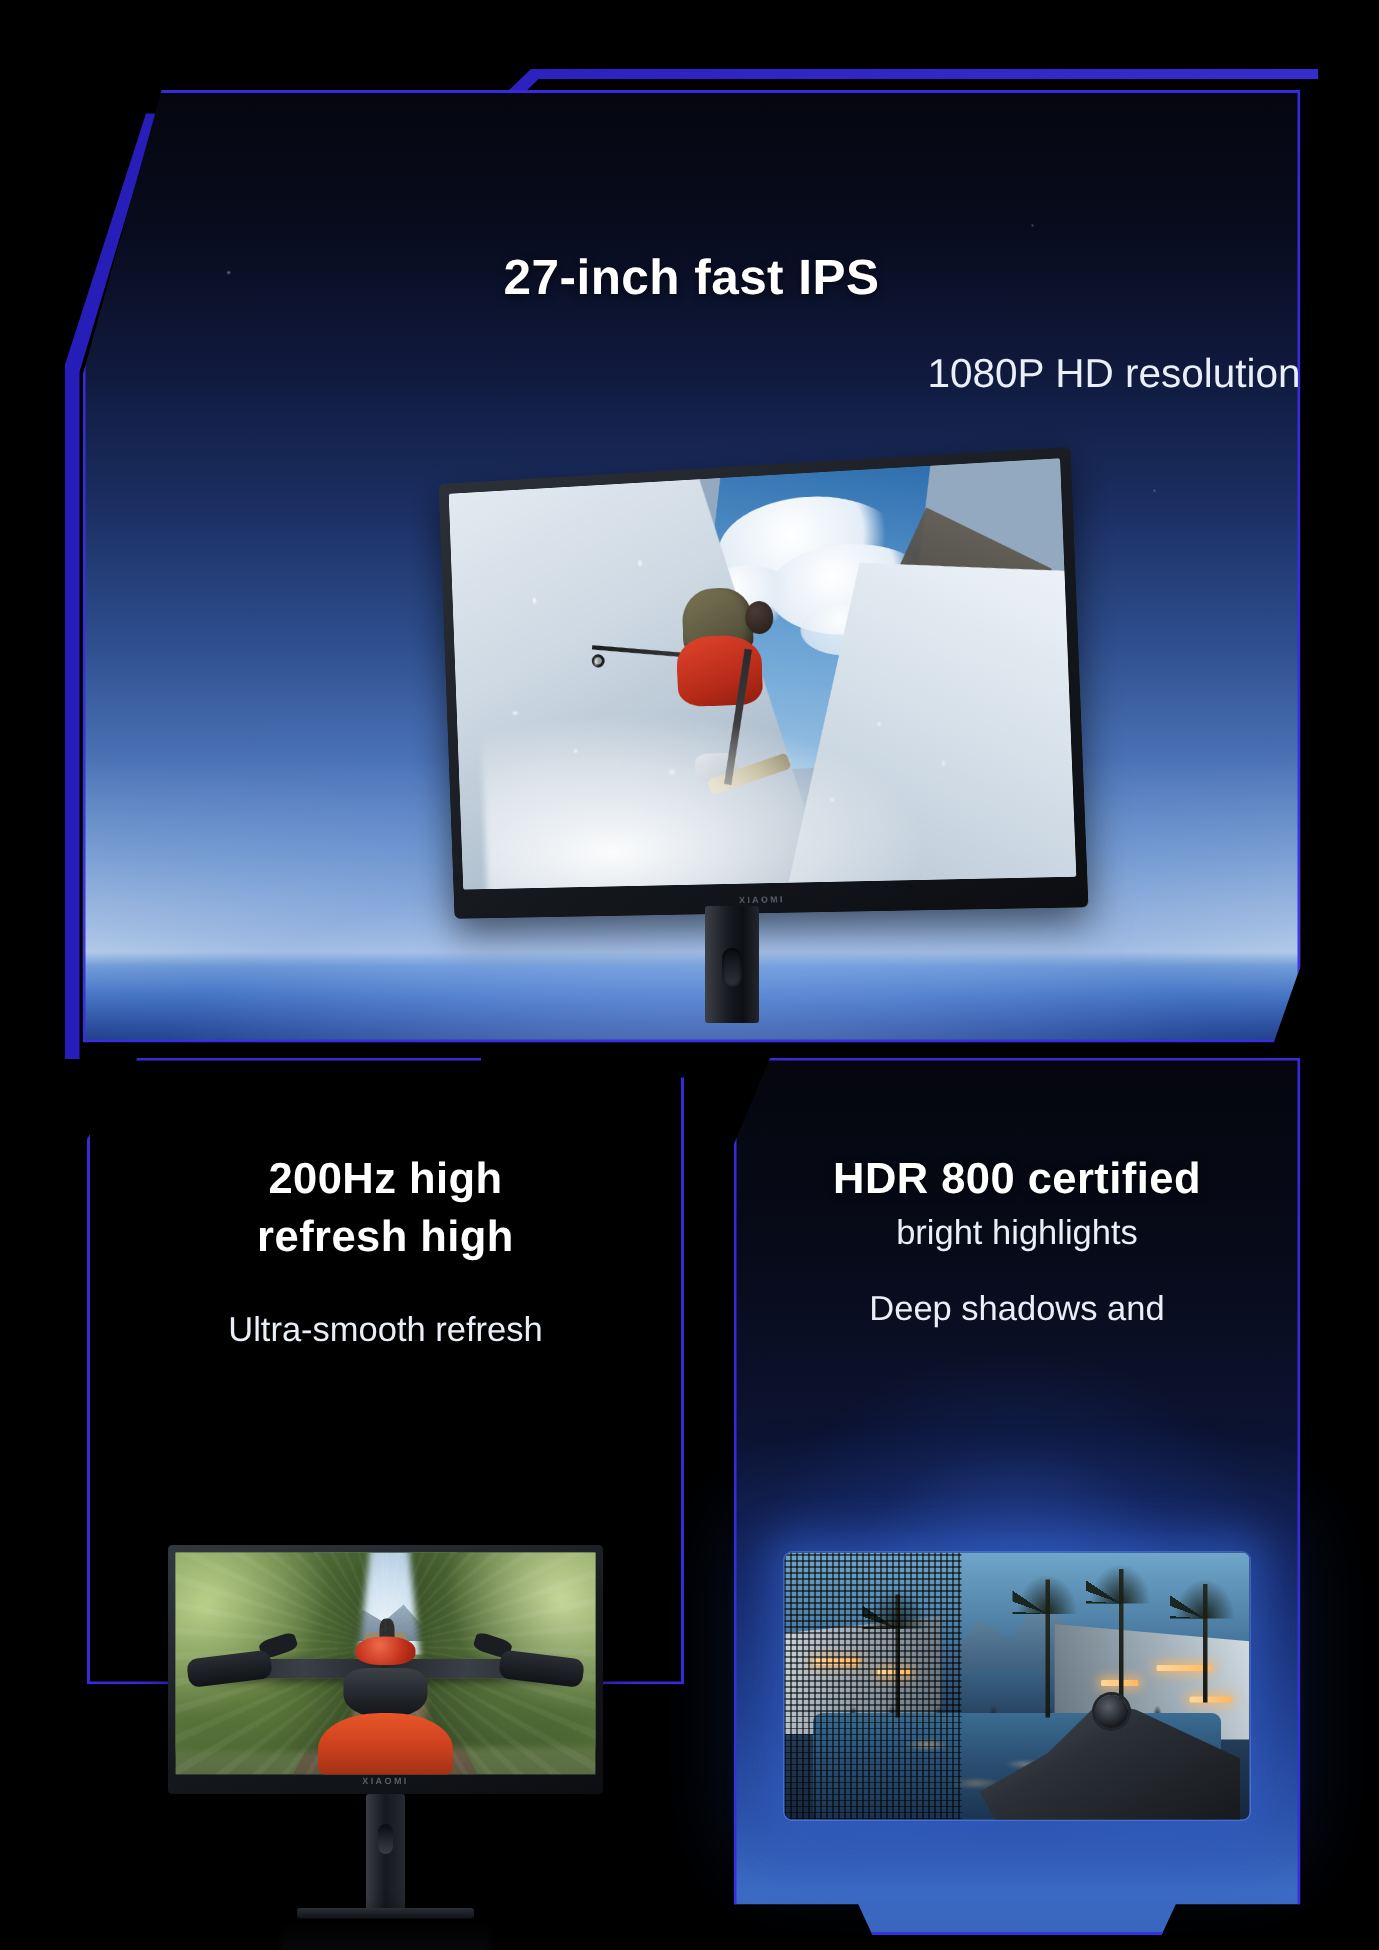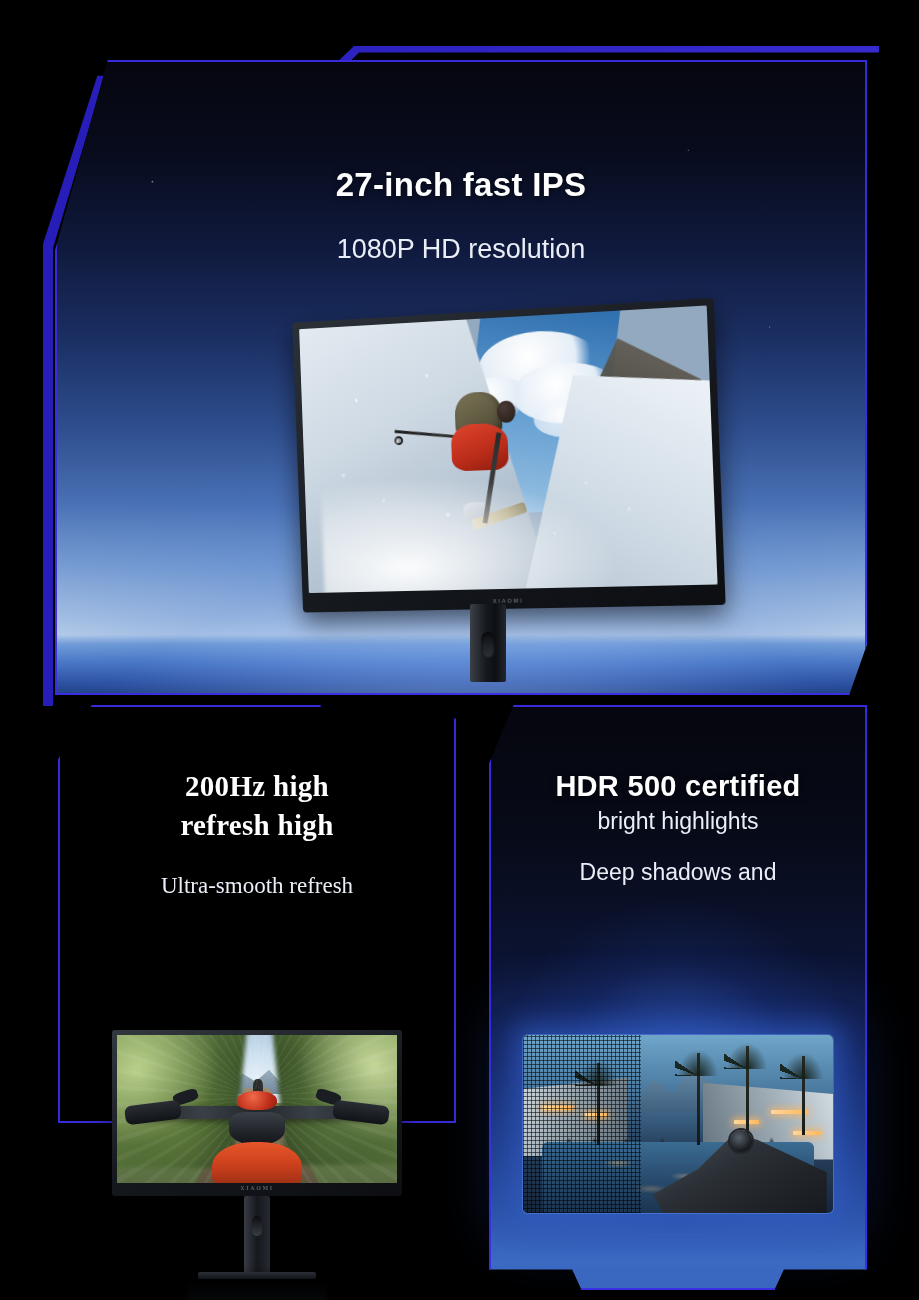--- a/index.html
+++ b/index.html
@@ -54,21 +54,21 @@
 
   .head-block{ position:absolute; left:0; right:0; text-align:center; }
   .h-title{
     font-weight:bold; color:#fff; letter-spacing:.3px;
     text-shadow:0 1px 6px rgba(0,0,0,.6);
   }
   .h-sub{ color:#e9eef7; font-weight:300; }
 
   .panel-top .head-block{ top:68px;margin-top:38px; }
   .panel-top .h-title{ font-size:33px; }
-  .panel-top .h-sub{ font-size:27px; margin-top:30px; }
+  .panel-top .h-sub{ font-size:27px; margin-top:30px;text-align:right; }
 
   
   .mon-top{ position:absolute; left:232px; top:248px; width:430px; height:370px; }
   .mon-top .screen-wrap{
     position:absolute; left:0; top:0; width:100%; height:300px;
     transform: perspective(900px) rotateY(-7deg) rotateZ(-2.2deg);
     transform-origin: 60% 50%;
   }
   .mon-top .bezel{
     position:absolute; inset:0; background:linear-gradient(150deg,#2c3138,#14171c 60%,#0c0e12);
@@ -192,21 +192,21 @@
     position:absolute; left:52%; top:28%; width:5px; height:58%;
     background:linear-gradient(180deg,#2a2a2a,#4a4a4a);
     transform:rotate(11deg);
   }
   .ski .basket{
     position:absolute; left:-26%; top:28%; width:9px; height:9px;
     border:2px solid #202020; border-radius:50%; background:rgba(0,0,0,.25);
   }
 
   
-  .panel-bl{ position:absolute; left:58px; top:705px; width:398px; height:418px;font-family:Liberation Serif, serif; }
+  .panel-bl{ position:absolute; left:58px; top:705px; width:398px; height:418px; }
   .panel-br{ position:absolute; left:489px; top:705px; width:378px; height:585px; }
 
   .panel-bl .body-shape{
     position:absolute; inset:0;
     background:
       radial-gradient(78% 44% at 50% 93%, rgba(150,195,255,.92) 0%, rgba(66,120,215,.55) 34%, rgba(20,40,100,.18) 62%, rgba(0,0,0,0) 80%),
       radial-gradient(62% 30% at 50% 68%, rgba(70,120,215,.40) 0%, rgba(0,0,0,0) 70%),
       linear-gradient(180deg, #05060e 0%, #070a16 26%, #0b1330 46%, #132css 0%, #142357 62%, #21407f 76%, #3official 0%, #3a6ab5 86%, #6d97cf 93%, #2d58a8 98%, #15307a 100%);
     clip-path: polygon(0% 13%, 8.5% 0%, 66% 0%, 66% 3.2%, 100% 3.2%, 100% 100%, 0% 100%);
   }
@@ -532,21 +532,21 @@
       <div class="stand-base"></div>
       <div class="reflect"></div>
     </div>
   </section>
 
   <section class="panel-br">
     <div class="body-shape"></div>
     <div class="body-border"></div>
 
     <div class="head-block">
-      <div class="h-title">HDR 500 certified</div>
+      <div class="h-title">HDR 800 certified</div>
       <div class="h-sub" style="margin-top:0">bright highlights</div>
       <div class="h-sub">Deep shadows and</div>
     </div>
 
     <div class="hdr-shot">
       <div class="hdr">
         <div class="sky"></div>
         <div class="mtn"></div>
         <div class="bld-l"></div>
         <div class="bld-r"></div>

